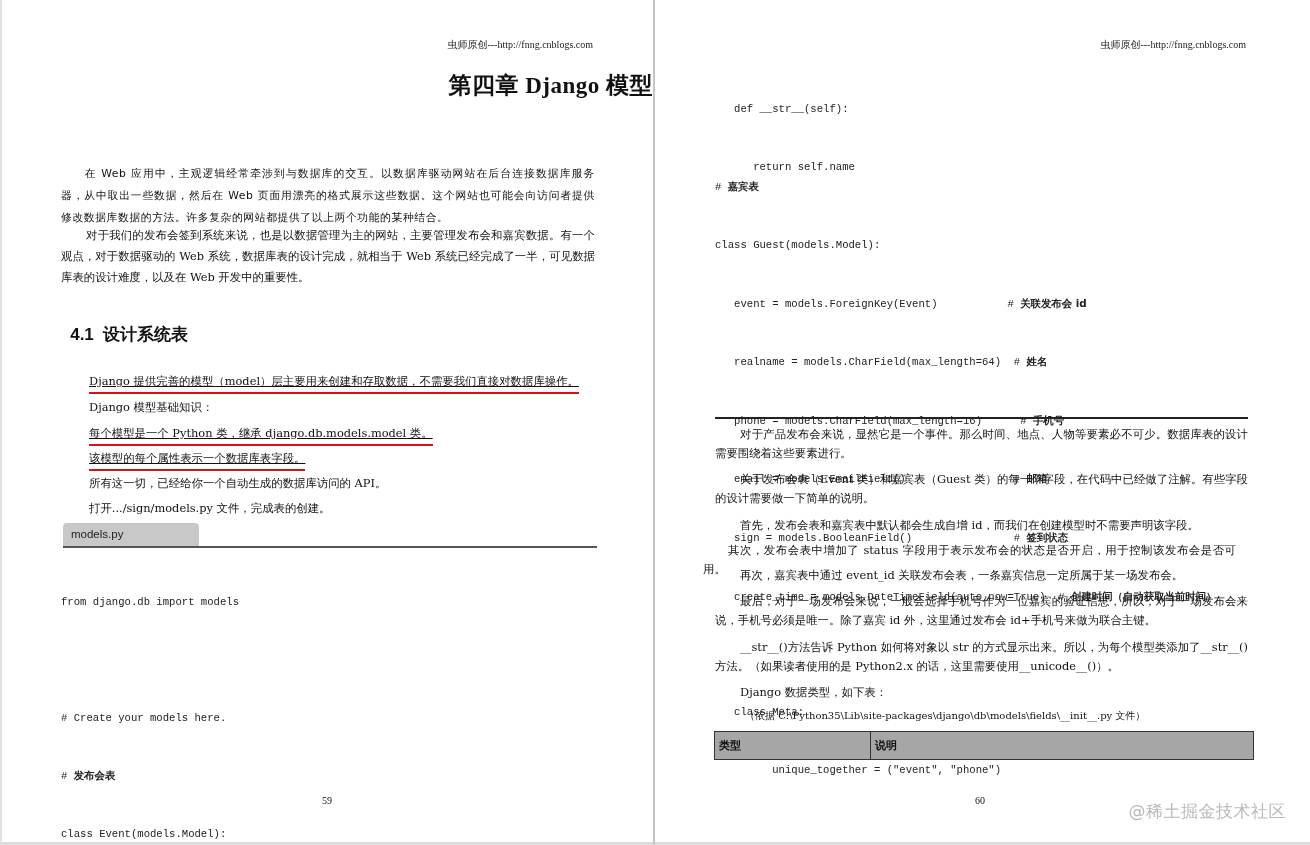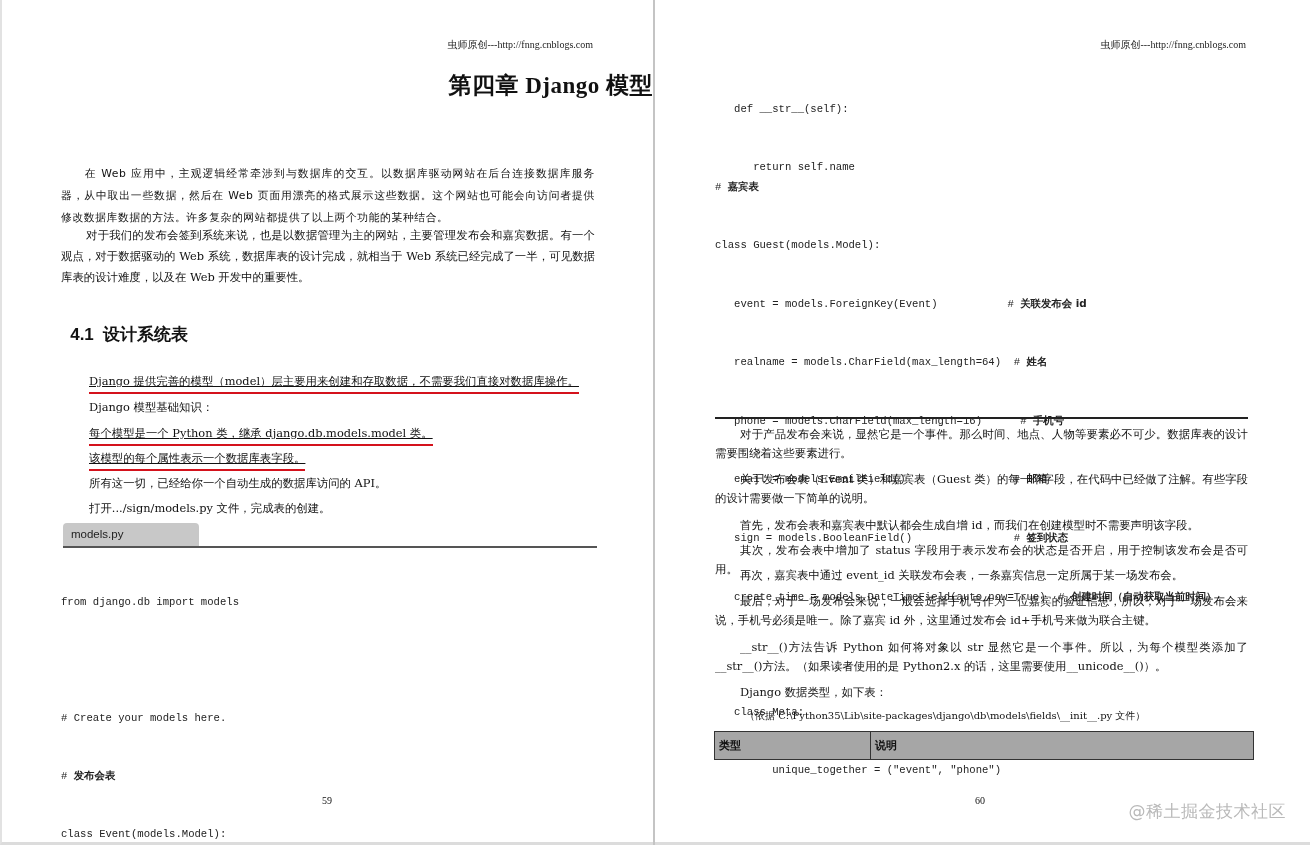--- a/index.html
+++ b/index.html
@@ -114,24 +114,24 @@
     <div>​</div>
     
     
   </div>
 
   <div class="hr"></div>
 
   <div class="para" style="left:60px; top:425px; width:533px; line-height:19px;">对于产品发布会来说，显然它是一个事件。那么时间、地点、人物等要素必不可少。数据库表的设计需要围绕着这些要素进行。</div>
   <div class="para" style="left:60px; top:470px; width:533px; line-height:19px;">关于发布会表（Event 类）和嘉宾表（Guest 类）的每一个字段，在代码中已经做了注解。有些字段的设计需要做一下简单的说明。</div>
   <div class="para" style="left:60px; top:516px; width:533px; line-height:19px;">首先，发布会表和嘉宾表中默认都会生成自增 id，而我们在创建模型时不需要声明该字段。</div>
-  <div class="para" style="left:60px; top:541px; width:533px; line-height:19px;">其次，发布会表中增加了 status 字段用于表示发布会的状态是否开启，用于控制该发布会是否可用。</div>
+  <div class="para" style="left:48px; top:541px; width:533px; line-height:19px;">其次，发布会表中增加了 status 字段用于表示发布会的状态是否开启，用于控制该发布会是否可用。</div>
   <div class="para" style="left:60px; top:566px; width:533px; line-height:19px;">再次，嘉宾表中通过 event_id 关联发布会表，一条嘉宾信息一定所属于某一场发布会。</div>
   <div class="para" style="left:60px; top:592px; width:533px; line-height:19px;">最后，对于一场发布会来说，一般会选择手机号作为一位嘉宾的验证信息，所以，对于一场发布会来说，手机号必须是唯一。除了嘉宾 id 外，这里通过发布会 id+手机号来做为联合主键。</div>
-  <div class="para" style="left:60px; top:638px; width:533px; line-height:19px;">__str__()方法告诉 Python 如何将对象以 str 显然它是一个事件。所以，为每个模型类添加了__str__()方法。（如果读者使用的是 Python2.x 的话，这里需要使用__unicode__()）。</div>
+  <div class="para" style="left:60px; top:638px; width:533px; line-height:19px;">__str__()方法告诉 Python 如何将对象以 str 的方式显示出来。所以，为每个模型类添加了__str__()方法。（如果读者使用的是 Python2.x 的话，这里需要使用__unicode__()）。</div>
   <div class="para" style="left:60px; top:683px; width:533px; line-height:19px;">Django 数据类型，如下表：</div>
 
   <div class="path">（依据 C:\Python35\Lib\site-packages\django\db\models\fields\__init__.py 文件）</div>
 
   <table class="types">
     <tbody>
         <tr>
       <th class="c1">类型</th>
       <th>说明</th>
     </tr>

